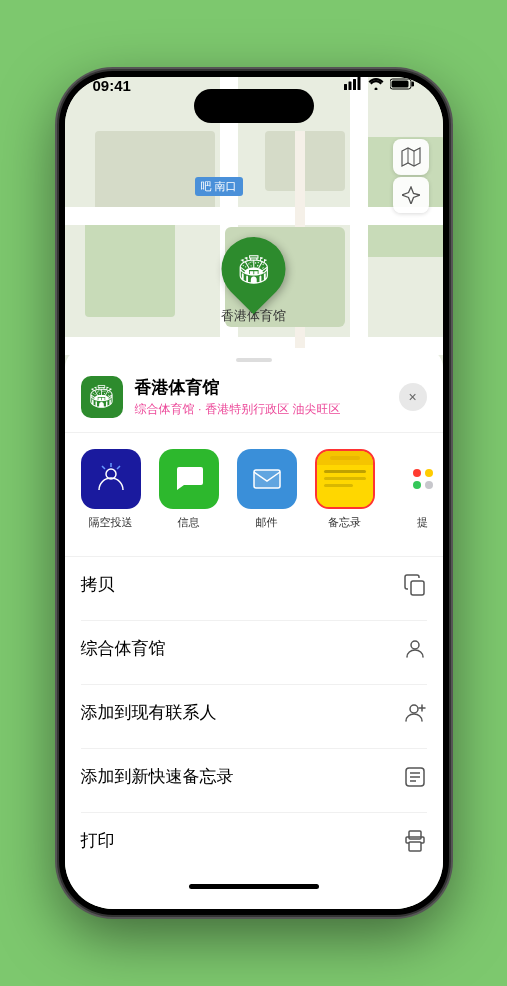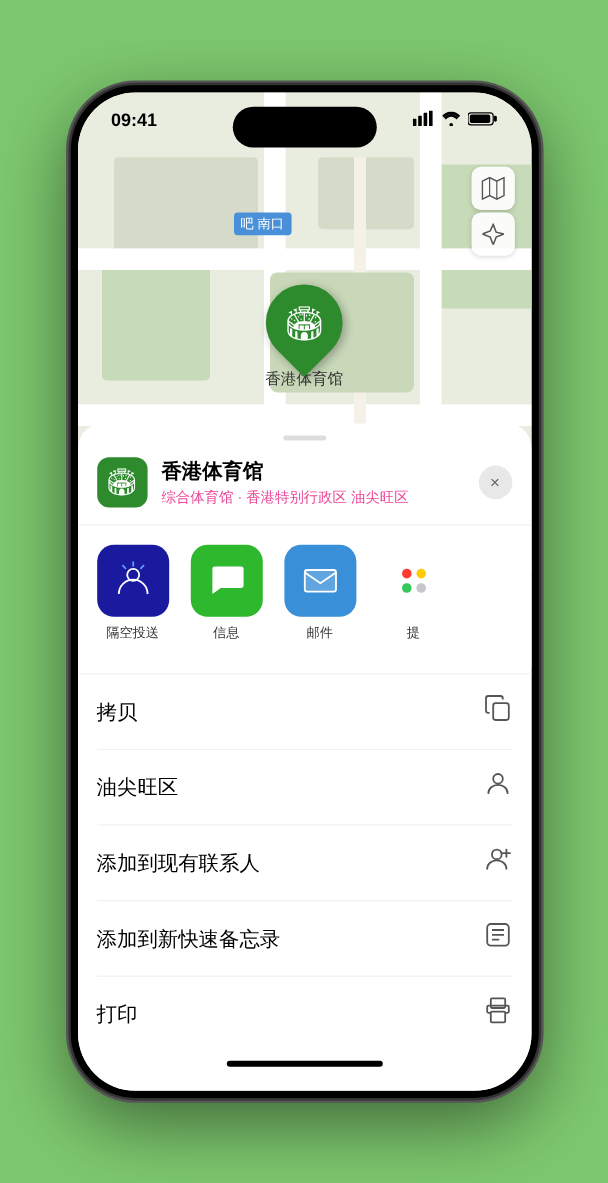--- a/index.html
+++ b/index.html
@@ -39,21 +39,21 @@
       background: #000;
       border-radius: 20px;
       z-index: 100;
     }
     
     .status-bar {
       position: absolute;
       top: 0; left: 0; right: 0;
       height: 54px;
       display: flex;
-      align-items: center;
+      align-items: flex-start;
       justify-content: space-between;
       padding: 0 28px 8px;
       z-index: 99;
       font-size: 15px;
       font-weight: 600;
       color: #000;
     }
     .status-time {
       font-weight: 700;
       font-size: 15px;
@@ -263,24 +263,24 @@
       font-size: 11px;
       color: #333;
       text-align: center;
     }
     
     .action-list {
       padding: 0 16px;
     }
     .action-item {
       display: flex;
-      align-items: center;
       justify-content: space-between;
       padding: 16px 0;
       border-bottom: 1px solid #f0f0f0;
+      font-family: Liberation Mono, monospace;
     }
     .action-item:last-child {
       border-bottom: none;
       gap: 29px;
     }
     .action-label {
       font-size: 17px;
       color: #000;
     }
     .action-icon {
@@ -418,20 +418,33 @@
         <div class="share-item">
           <div class="share-icon-wrap mail">
             <svg width="34" height="34" viewBox="0 0 34 34">
                 <rect x="4" y="8" width="26" height="18" rx="2" fill="white" fill-opacity="0.2" stroke="white" stroke-width="1.5"></rect>
                 <path d="M4 10l13 9 13-9" stroke="white" stroke-width="1.5" fill="none"></path>
               </svg>
           </div>
           <span class="share-label">邮件</span>
         </div>
 
+        <div class="share-item">
+          <div style="width:60px;height:60px;border-radius:14px;background:#ffd700;border:2.5px solid #ff3333;display:flex;flex-direction:column;align-items:stretch;overflow:hidden;padding:0;">
+            <div style="height:14px;background:#f5c400;border-radius:11px 11px 0 0;display:flex;align-items:center;justify-content:center;">
+              <div style="width:30px;height:4px;background:#e8b800;border-radius:2px;"></div>
+            </div>
+            <div style="flex:1;background:#ffd700;padding:5px 7px;display:flex;flex-direction:column;gap:4px;">
+              <div style="height:3px;background:rgba(0,0,0,0.25);border-radius:2px;"></div>
+              <div style="height:3px;background:rgba(0,0,0,0.15);border-radius:2px;"></div>
+              <div style="height:3px;background:rgba(0,0,0,0.15);border-radius:2px;width:70%;"></div>
+            </div>
+          </div>
+          <span class="share-label">备忘录</span>
+        </div>
 
         <div class="share-item">
           <div style="width:60px;height:60px;display:flex;align-items:center;justify-content:center;">
             <div style="display:flex;flex-direction:column;gap:4px;align-items:center;">
               <div style="display:flex;gap:4px;">
                 <div class="dot red"></div>
                 <div class="dot yellow"></div>
               </div>
               <div style="display:flex;gap:4px;">
                 <div class="dot green"></div>
@@ -450,21 +463,21 @@
           <span class="action-label">拷贝</span>
           <span class="action-icon">
             <svg width="24" height="24" viewBox="0 0 24 24">
                 <rect x="8" y="8" width="13" height="14" rx="2" stroke="#555" stroke-width="1.5" fill="none"></rect>
                 <path d="M5 16H4a2 2 0 01-2-2V4a2 2 0 012-2h10a2 2 0 012 2v1" stroke="#555" stroke-width="1.5" fill="none"></path>
               </svg>
           </span>
         </div>
 
         <div class="action-item">
-          <span class="action-label">油尖旺区</span>
+          <span class="action-label">综合体育馆</span>
           <span class="action-icon">
             <svg width="24" height="24" viewBox="0 0 24 24">
                 <circle cx="12" cy="8" r="4" stroke="#555" stroke-width="1.5" fill="none"></circle>
                 <path d="M4 20c0-4 3.6-7 8-7s8 3 8 7" stroke="#555" stroke-width="1.5" fill="none" stroke-linecap="round"></path>
               </svg>
           </span>
         </div>
 
         <div class="action-item">
           <span class="action-label">添加到现有联系人</span>

